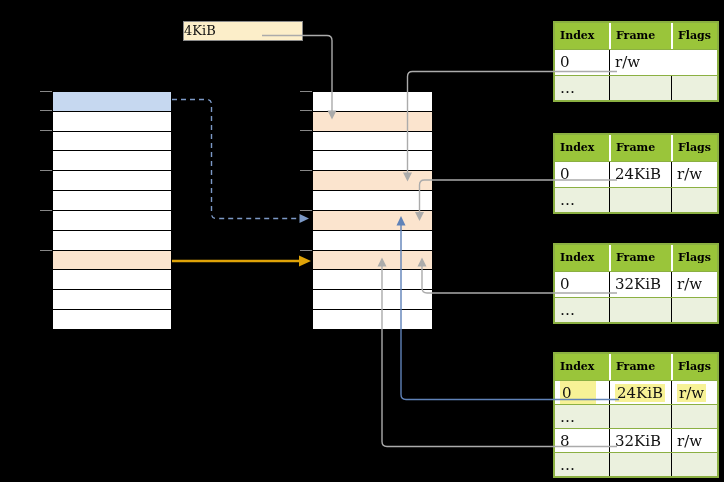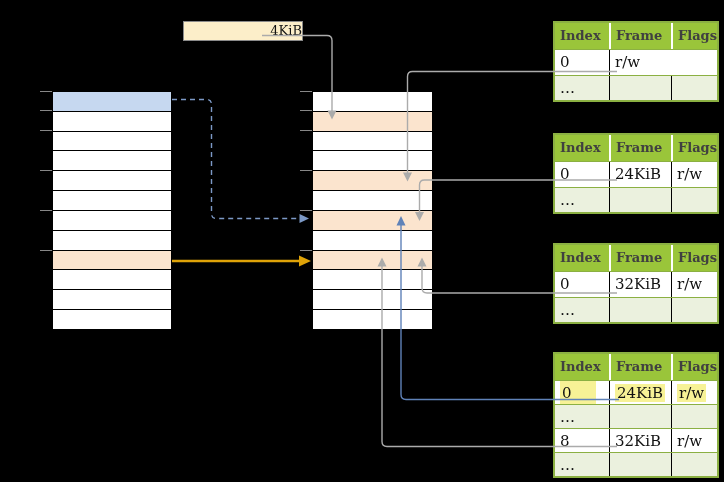--- a/index.html
+++ b/index.html
@@ -29,30 +29,30 @@
   #mid-col{left:312px;width:121px;}
   .mcell{flex:1;border-bottom:1px solid #000;background:#fff;}
   .mcell:last-child{border-bottom:none;}
   .mcell.blue{background:var(--cell-blue);}
   .mcell.orange{background:var(--cell-orange);}
   .tick{position:absolute;width:12px;height:1px;background:#878787;}
   
   #size-label{
     position:absolute;left:183px;top:21px;width:120px;height:20px;box-sizing:border-box;
     background:var(--label-cream);border:1px solid #8a8a8a;color:#111;
-    font-size:13px;line-height:18px;text-align:right;
+    font-size:13px;line-height:18px;text-align:left;
   }
   
   .ptable{
     position:absolute;left:553px;width:166px;box-sizing:border-box;
     border:2px solid var(--table-border-green);background:#fff;
   }
   .thead{display:flex;height:26px;background:var(--table-header-green);}
   .th{
-    box-sizing:border-box;color:#404040;font-weight:bold;font-size:13px;
+    box-sizing:border-box;color:#000000;font-weight:bold;font-size:11px;
     line-height:26px;padding-left:5px;overflow:hidden;white-space:nowrap;
   }
   .th + .th{border-left:2px solid #fff;}
   .c1{width:54px;} .c2{width:62px;} .c3{flex:1;}
   .trow{display:flex;height:24.5px;border-top:1px solid var(--table-border-green);background:#fff;}
   .t4 .trow{height:23px;}
   .trow.dots{background:var(--table-row-light-green);}
   .td{
     box-sizing:border-box;font-size:15px;line-height:24px;padding-left:5px;
     color:#111;overflow:hidden;white-space:nowrap;

